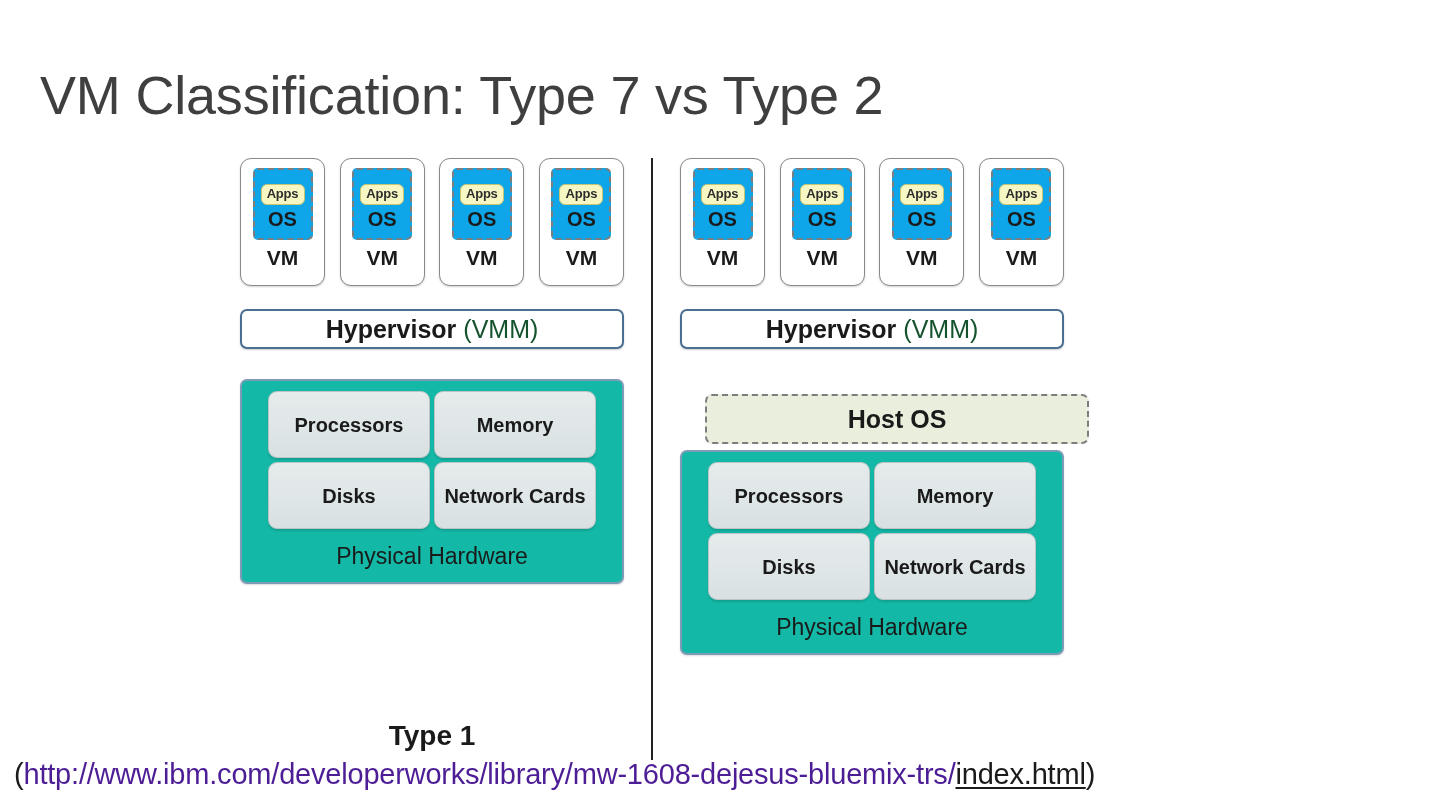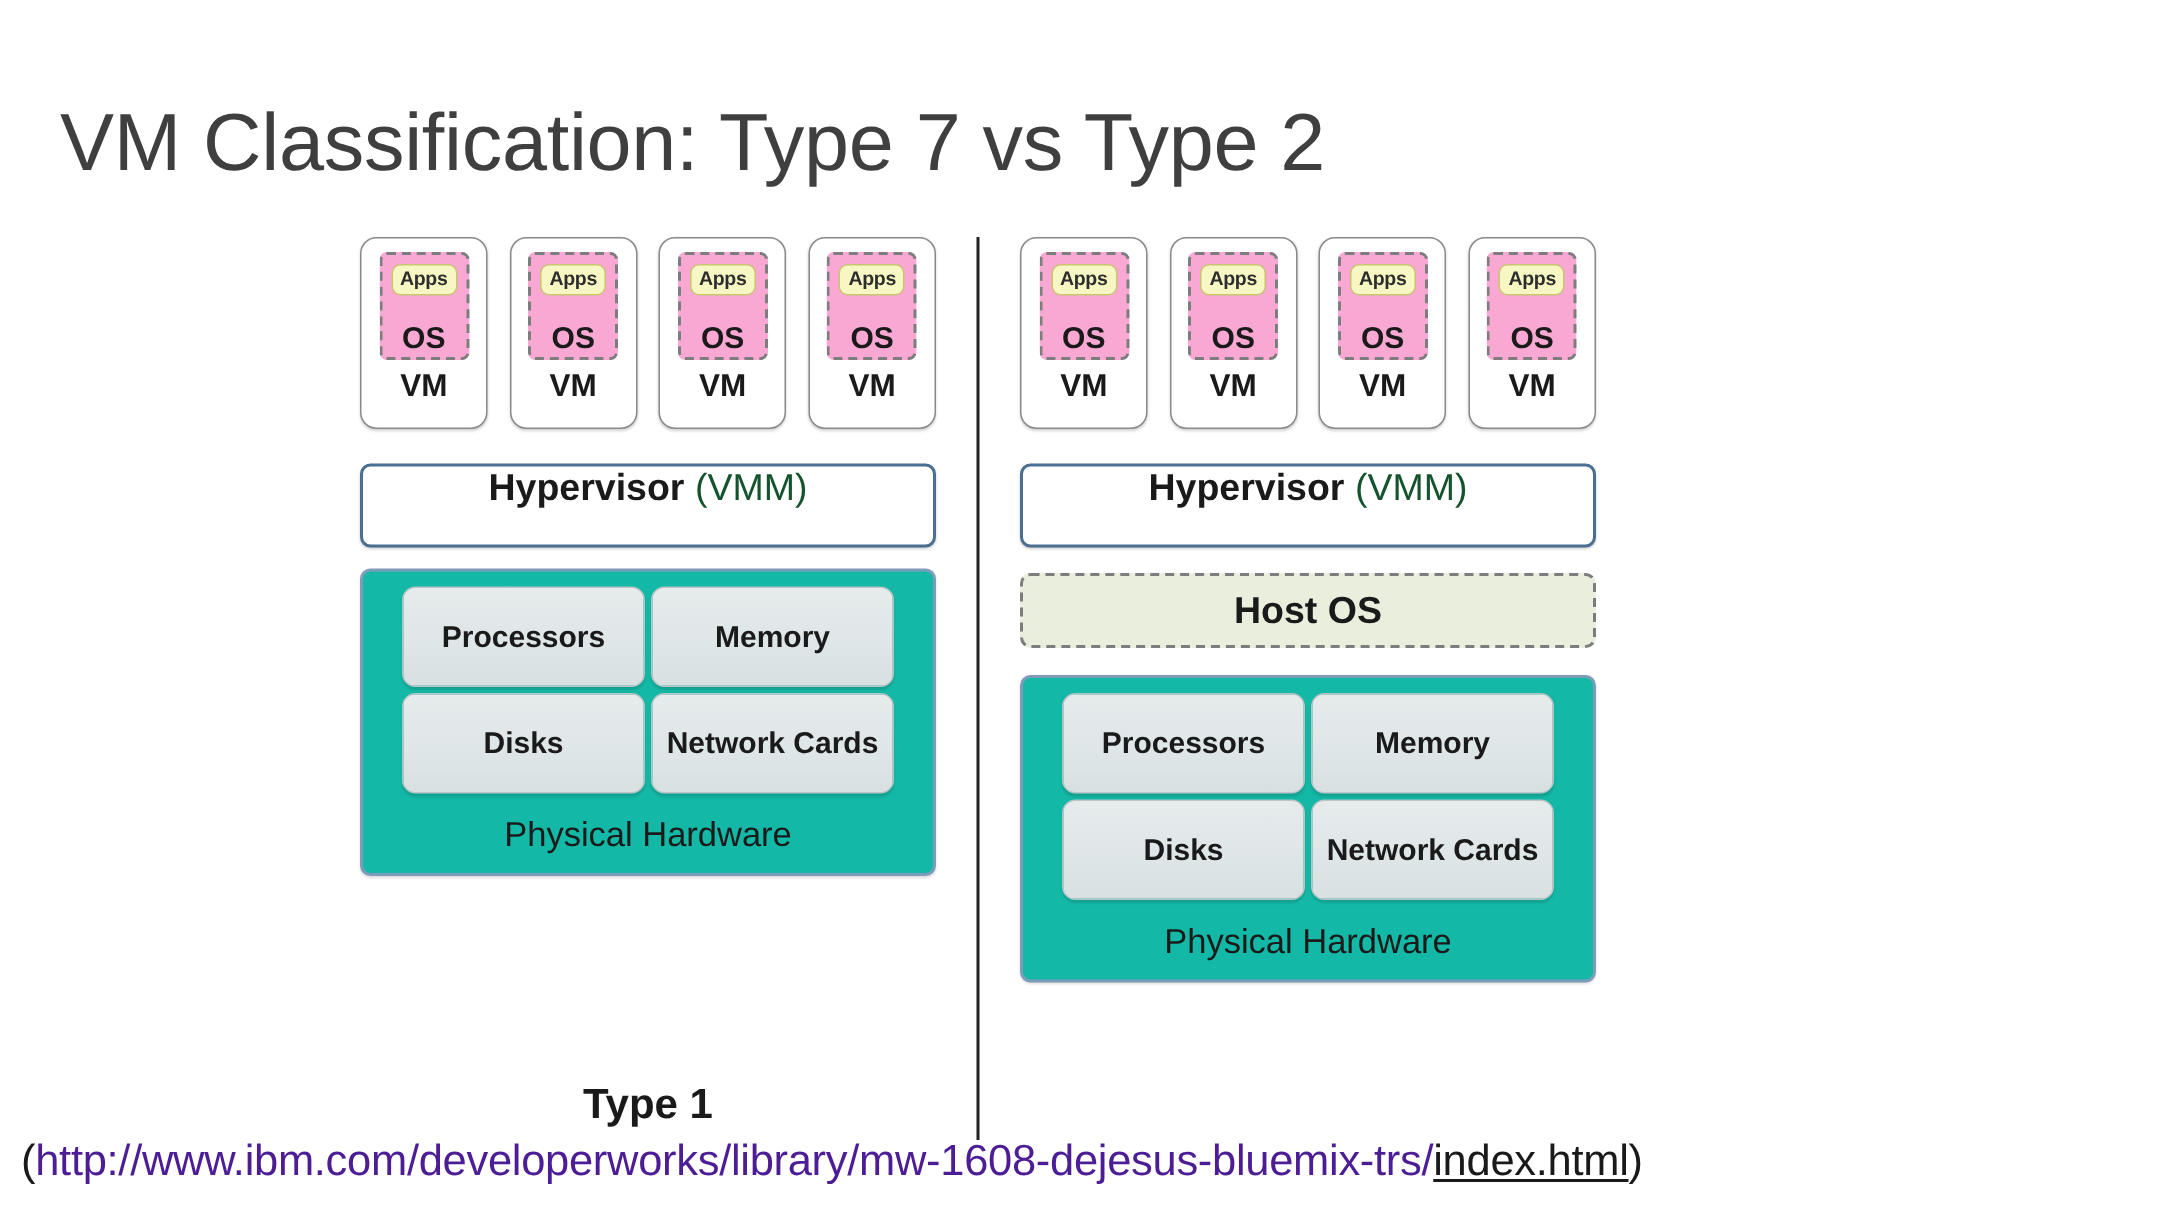--- a/index.html
+++ b/index.html
@@ -61,25 +61,25 @@
     flex-direction: column;
     align-items: center;
     padding-top: 9px;
   }
   .os-box {
     width: 60px;
     height: 72px;
     box-sizing: border-box;
     border: 2px dashed #7d7d7d;
     border-radius: 5px;
-    background: #f9a8d4;
+    background: #0ea5e9;
     display: flex;
     flex-direction: column;
     align-items: center;
-    justify-content: space-between;
+    justify-content: center;
     padding-top: 6px;
   }
   .apps-pill {
     width: 44px;
     height: 21px;
     box-sizing: border-box;
     border: 1.5px solid #c9c470;
     border-radius: 6px;
     background: #f7f7c4;
     color: #2d2d2d;
@@ -101,27 +101,28 @@
     font-size: 21px;
     font-weight: 700;
     color: #1a1a1a;
   }
 
   
   .hypervisor-box {
     position: absolute;
     left: 0;
     width: 384px;
-    height: 56px;
+    height: 40px;
     box-sizing: border-box;
     border: 2.5px solid #4a6f92;
     border-radius: 7px;
     background: #ffffff;
     box-shadow: 0 1px 2px rgba(0,0,0,0.2);
     display: flex;
+    align-items: center;
     justify-content: center;
   }
   .hyp-strong {
     font-size: 25px;
     font-weight: 700;
     color: #1a1a1a;
   }
   .hyp-normal {
     font-size: 25px;
     font-weight: 400;
@@ -327,21 +328,21 @@
         </div>
         <div class="vm-label">VM</div>
       </div>
     </div>
 
     <div class="hypervisor-box" style="top:151px;">
       <span class="hyp-strong">Hypervisor</span>
         <span class="hyp-normal">(VMM)</span>
     </div>
 
-    <div class="hostos-box" style="top:224px;">
+    <div class="hostos-box" style="top:236px;margin-left:25px;">
       <span class="hostos-label">Host OS</span>
     </div>
 
     <div class="hardware-box" style="top:292px;">
       <div class="hw-grid">
         <div class="hw-cell">Processors</div>
         <div class="hw-cell">Memory</div>
         <div class="hw-cell">Disks</div>
         <div class="hw-cell">Network Cards</div>
       </div>

